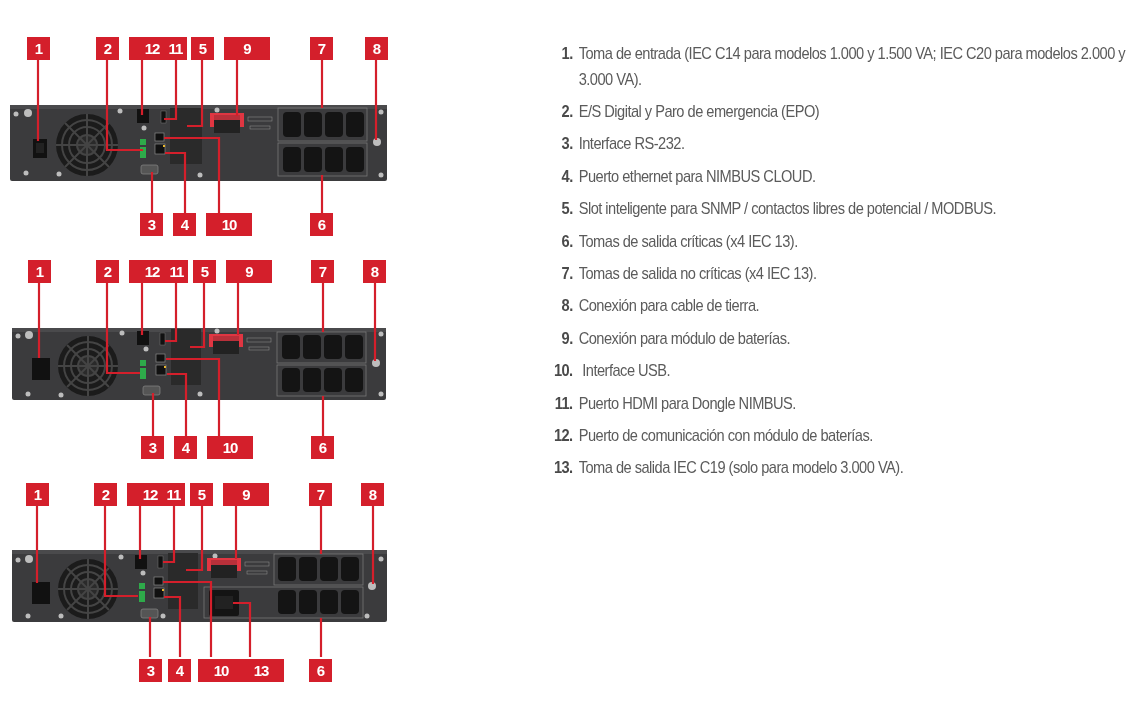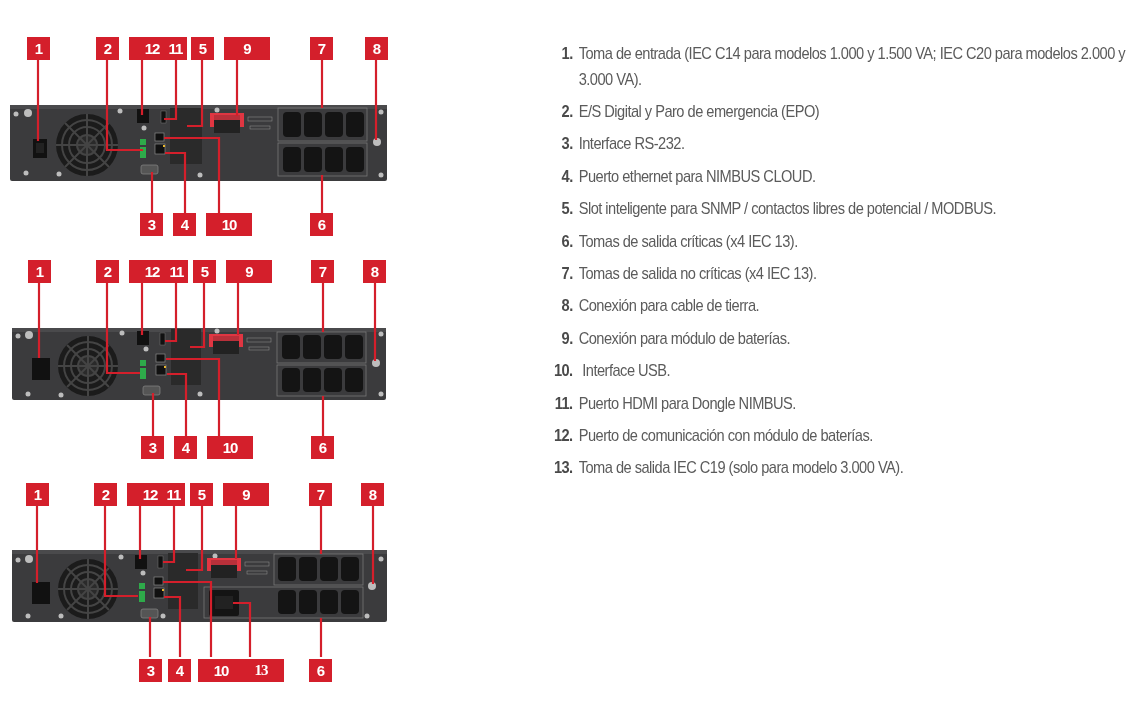--- a/index.html
+++ b/index.html
@@ -281,21 +281,21 @@
     <div class="tag" style="left:94px;top:37px;">2</div>
     <div class="tag wide" style="left:127px;top:37px;">12</div>
     <div class="tag" style="left:162px;top:37px;">11</div>
     <div class="tag" style="left:190px;top:37px;">5</div>
     <div class="tag wide" style="left:223px;top:37px;">9</div>
     <div class="tag" style="left:309px;top:37px;">7</div>
     <div class="tag" style="left:361px;top:37px;">8</div>
     <div class="tag" style="left:139px;top:213px;">3</div>
     <div class="tag" style="left:168px;top:213px;">4</div>
     <div class="tag wide" style="left:198px;top:213px;">10</div>
-    <div class="tag wide" style="left:238px;top:213px;font-family:Liberation Serif, serif;">13</div>
+    <div class="tag wide" style="left:238px;top:213px;">13</div>
     <div class="tag" style="left:309px;top:213px;">6</div>
   </div>
 </div>
 
 <ol class="legend">
   <li class="two-line">
       <span class="num">1.</span>
       <span class="txt" style="max-width:660px;">Toma de entrada (IEC C14 para modelos 1.000 y 1.500 VA; IEC C20 para modelos 2.000 y 3.000 VA).</span>
     </li>
   <li>

